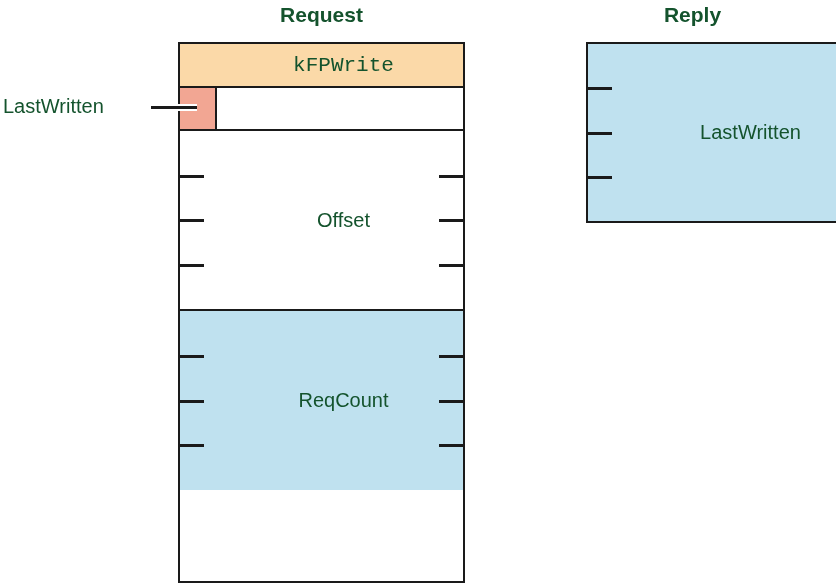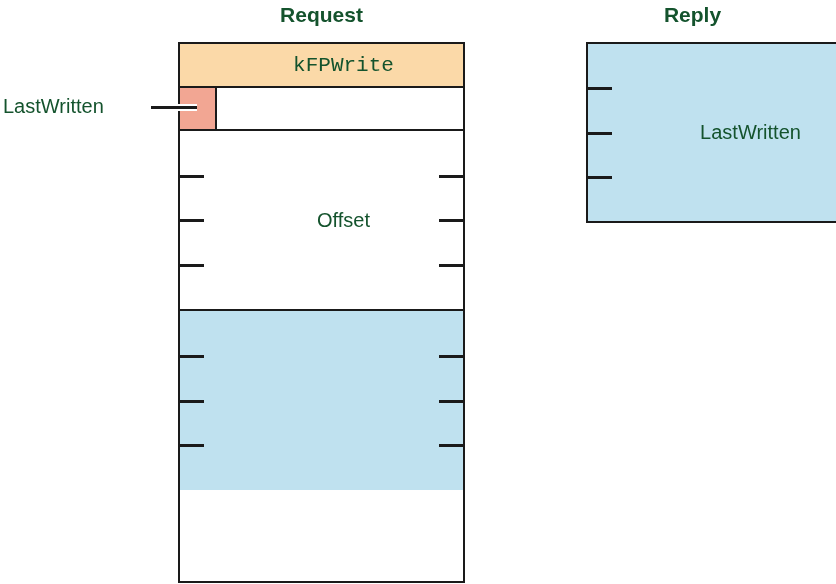--- a/index.html
+++ b/index.html
@@ -81,20 +81,21 @@
       <span>Offset</span>
     </div>
 
     <div class="field f-reqcount" style="background: rgb(191, 225, 239);">
       <i class="tick l" style="top:25%;"></i>
       <i class="tick l" style="top:50%;"></i>
       <i class="tick l" style="top:75%;"></i>
       <i class="tick r" style="top:25%;"></i>
       <i class="tick r" style="top:50%;"></i>
       <i class="tick r" style="top:75%;"></i>
+      <span>ReqCount</span>
     </div>
 
   </div>
 
   <span class="callout-label">LastWritten</span>
   <div class="callout-line"></div>
 
   <div class="column reply-col">
     <div class="field f-lastwritten" style="background: rgb(191, 225, 239);">
       <i class="tick l" style="top:25%;"></i>

